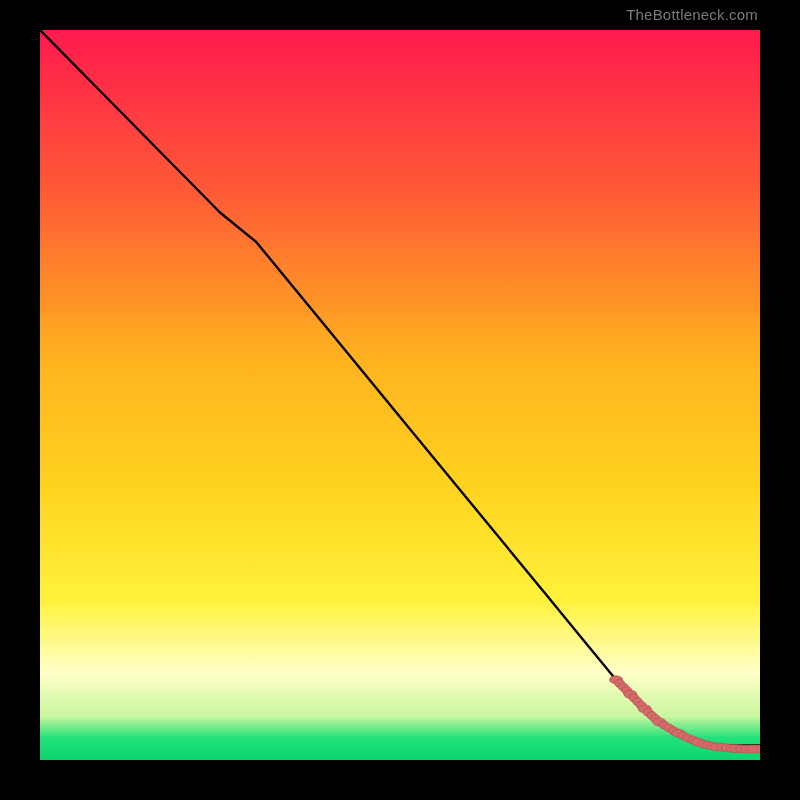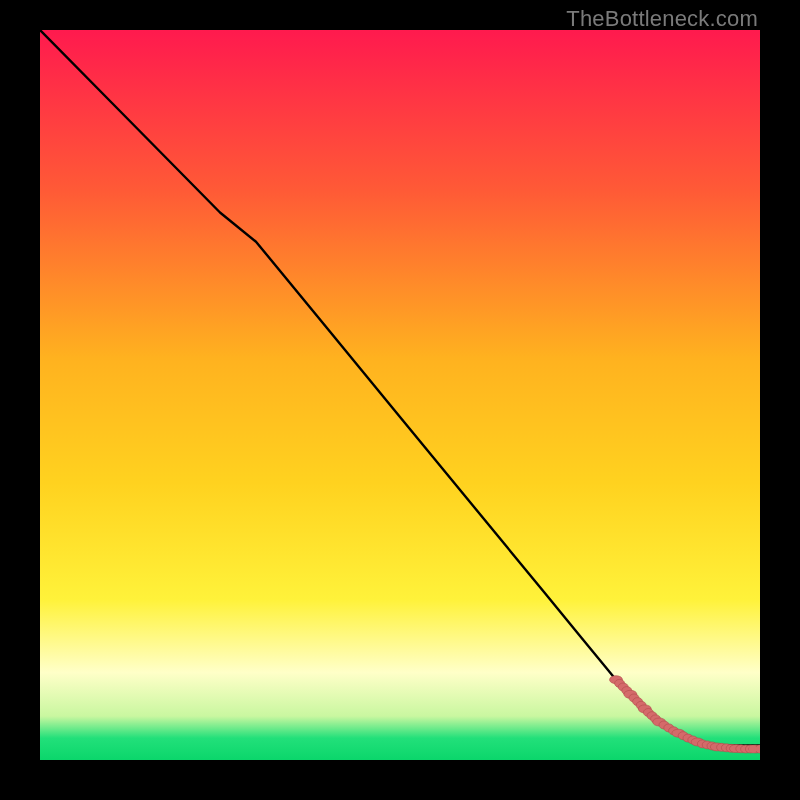--- a/index.html
+++ b/index.html
@@ -23,21 +23,21 @@
     top: 30px;
     width: 720px;
     height: 730px;
     
   }
   .watermark {
     position: absolute;
     top: 6px;
     right: 42px;
     color: #7a7a7a;
-    font-size: 22px;
+    font-size: 15px;
     font-weight: 500;
     letter-spacing: 0.2px;
     user-select: none;
     margin-left: 32px;
   }
 </style>
 </head>
 <body>
 
 <div class="stage">

